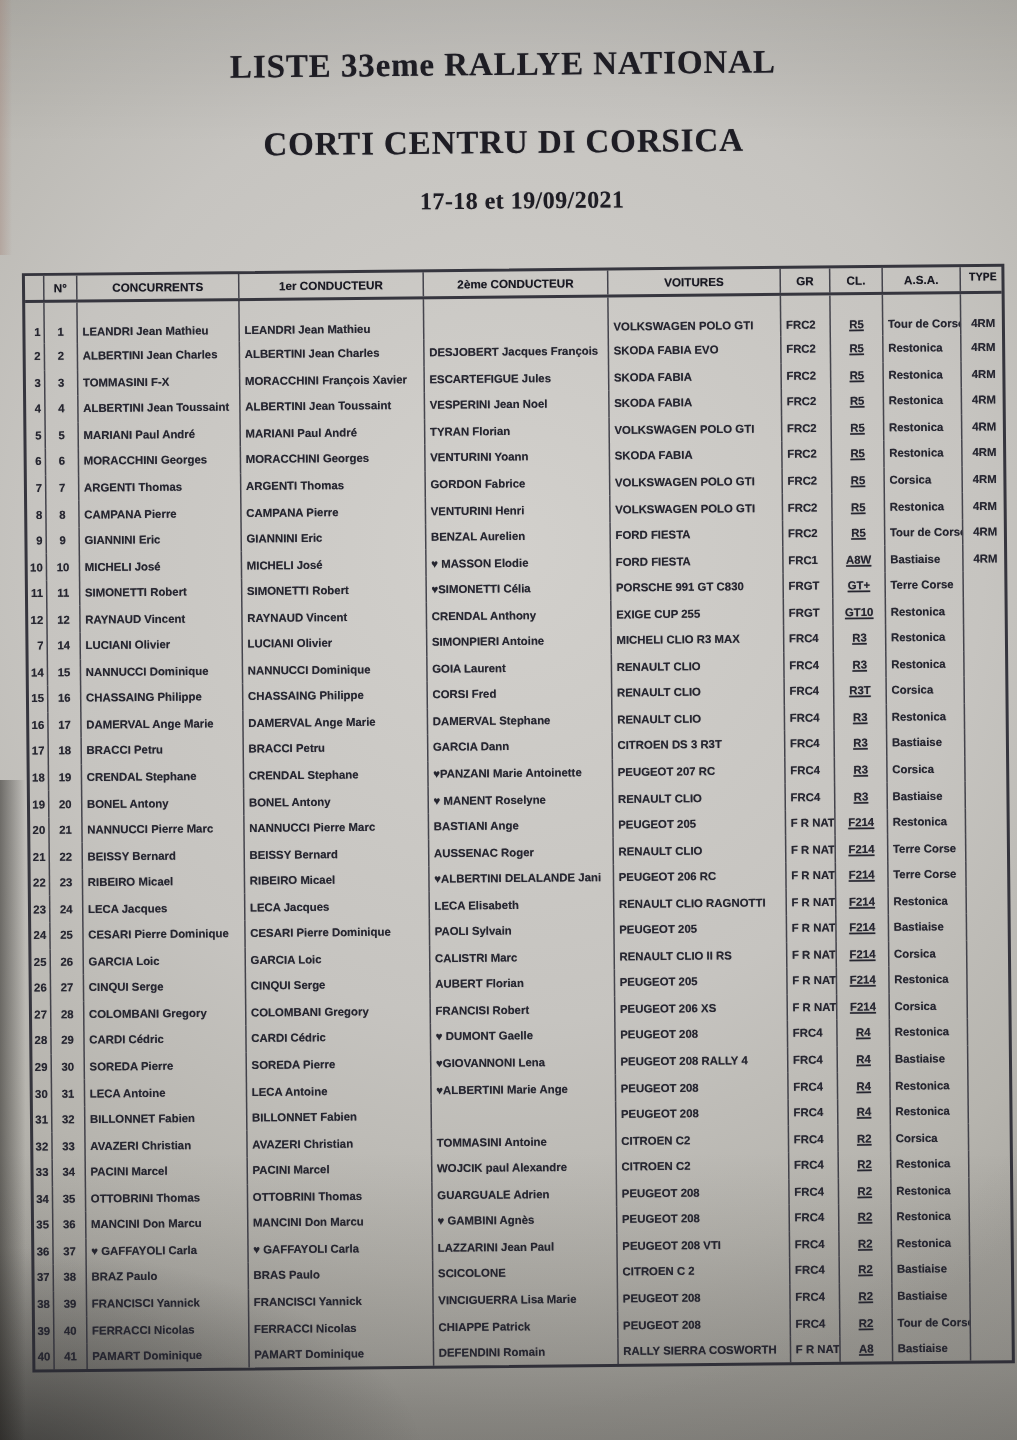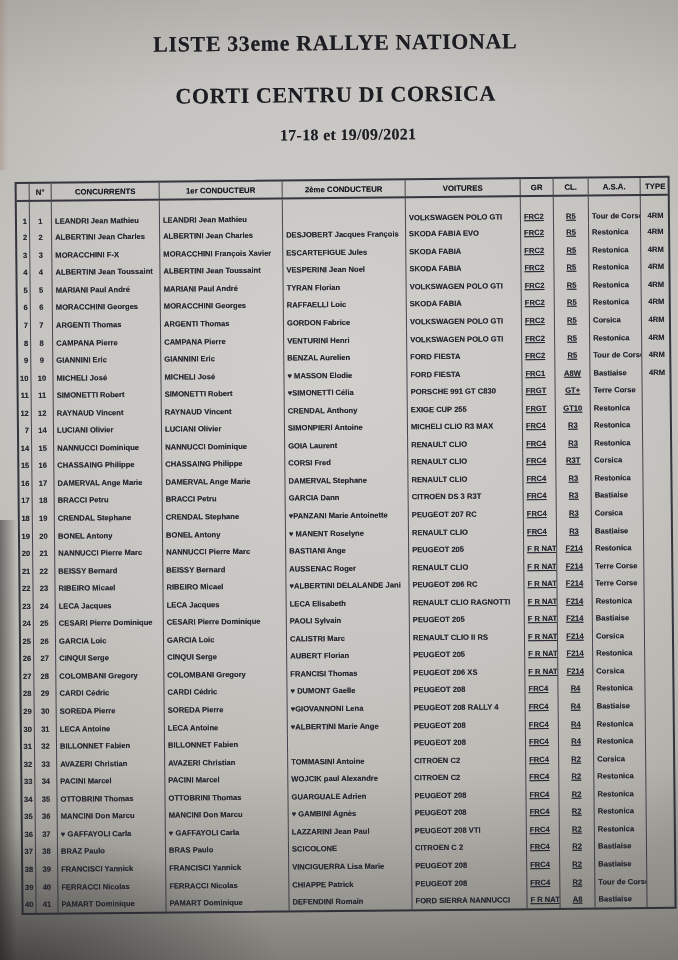--- a/index.html
+++ b/index.html
@@ -58,38 +58,38 @@
     display:grid;grid-template-columns:var(--cols);
     height:18px;border-bottom:2px solid rgba(38,38,48,0.9);
     box-sizing:border-box;
   }
   .th{
     display:flex;align-items:center;justify-content:center;
     font-size:7.8px;font-weight:700;color:#191922;
     border-right:1px solid rgba(45,45,55,0.85);
     overflow:hidden;white-space:nowrap;box-sizing:border-box;
   }
-  .th:last-child{border-right:none;}
+  .th:last-child{border-right:none;font-family:Liberation Mono, monospace;}
   .tbody{display:block;}
   .tr{
     display:grid;grid-template-columns:var(--cols);
     height:17.55px;box-sizing:border-box;
   }
   .tr:first-child{height:27px;}
   .tr:first-child .td{align-items:flex-end;padding-bottom:3px;}
   .td{
     display:flex;align-items:center;
     border-right:1px solid rgba(45,45,55,0.85);
     overflow:hidden;white-space:nowrap;box-sizing:border-box;
   }
   .td:last-child{border-right:none;}
   .td.c0{justify-content:flex-end;padding-right:2px;}
   .td.c1{justify-content:center;}
   .td.c2,.td.c3,.td.c4,.td.c5{justify-content:flex-start;padding-left:3px;}
-  .td.c6{justify-content:flex-start;padding-left:3px;text-decoration:underline;}
+  .td.c6{justify-content:flex-start;padding-left:3px;}
   .td.c7{justify-content:center;text-decoration:underline;}
   .td.c8{justify-content:flex-start;padding-left:3px;}
   .td.c9{justify-content:center;}
 </style>
 </head>
 <body>
 
 <div class="photo">
   <div class="topleft-mark"></div>
 
@@ -132,21 +132,21 @@
             <div class="td c4">DESJOBERT Jacques François</div>
             <div class="td c5">SKODA FABIA EVO</div>
             <div class="td c6">FRC2</div>
             <div class="td c7">R5</div>
             <div class="td c8">Restonica</div>
             <div class="td c9">4RM</div>
           </div>
           <div class="tr">
             <div class="td c0">3</div>
             <div class="td c1">3</div>
-            <div class="td c2">MORACCHINI F-X</div>
+            <div class="td c2">TOMMASINI F-X</div>
             <div class="td c3">MORACCHINI François Xavier</div>
             <div class="td c4">ESCARTEFIGUE Jules</div>
             <div class="td c5">SKODA FABIA</div>
             <div class="td c6">FRC2</div>
             <div class="td c7">R5</div>
             <div class="td c8">Restonica</div>
             <div class="td c9">4RM</div>
           </div>
           <div class="tr">
             <div class="td c0">4</div>
@@ -170,21 +170,21 @@
             <div class="td c6">FRC2</div>
             <div class="td c7">R5</div>
             <div class="td c8">Restonica</div>
             <div class="td c9">4RM</div>
           </div>
           <div class="tr">
             <div class="td c0">6</div>
             <div class="td c1">6</div>
             <div class="td c2">MORACCHINI Georges</div>
             <div class="td c3">MORACCHINI Georges</div>
-            <div class="td c4">RAFFAELLI Loic</div>
+            <div class="td c4">VENTURINI Yoann</div>
             <div class="td c5">SKODA FABIA</div>
             <div class="td c6">FRC2</div>
             <div class="td c7">R5</div>
             <div class="td c8">Restonica</div>
             <div class="td c9">4RM</div>
           </div>
           <div class="tr">
             <div class="td c0">7</div>
             <div class="td c1">7</div>
             <div class="td c2">ARGENTI Thomas</div>
@@ -422,21 +422,21 @@
             <div class="td c6">F R NAT</div>
             <div class="td c7">F214</div>
             <div class="td c8">Restonica</div>
             <div class="td c9"></div>
           </div>
           <div class="tr">
             <div class="td c0">27</div>
             <div class="td c1">28</div>
             <div class="td c2">COLOMBANI Gregory</div>
             <div class="td c3">COLOMBANI Gregory</div>
-            <div class="td c4">FRANCISI Thomas</div>
+            <div class="td c4">FRANCISI Robert</div>
             <div class="td c5">PEUGEOT 206 XS</div>
             <div class="td c6">F R NAT</div>
             <div class="td c7">F214</div>
             <div class="td c8">Corsica</div>
             <div class="td c9"></div>
           </div>
           <div class="tr">
             <div class="td c0">28</div>
             <div class="td c1">29</div>
             <div class="td c2">CARDI Cédric</div>
@@ -579,21 +579,21 @@
             <div class="td c7">R2</div>
             <div class="td c8">Tour de Corse</div>
             <div class="td c9"></div>
           </div>
           <div class="tr">
             <div class="td c0">40</div>
             <div class="td c1">41</div>
             <div class="td c2">PAMART Dominique</div>
             <div class="td c3">PAMART Dominique</div>
             <div class="td c4">DEFENDINI Romain</div>
-            <div class="td c5">FORD SIERRA NANNUCCI</div>
+            <div class="td c5">RALLY SIERRA COSWORTH</div>
             <div class="td c6">F R NAT</div>
             <div class="td c7">A8</div>
             <div class="td c8">Bastiaise</div>
             <div class="td c9"></div>
           </div>
         </div>
     </div>
   </div>
 
   <div class="left-edge-shadow"></div>

